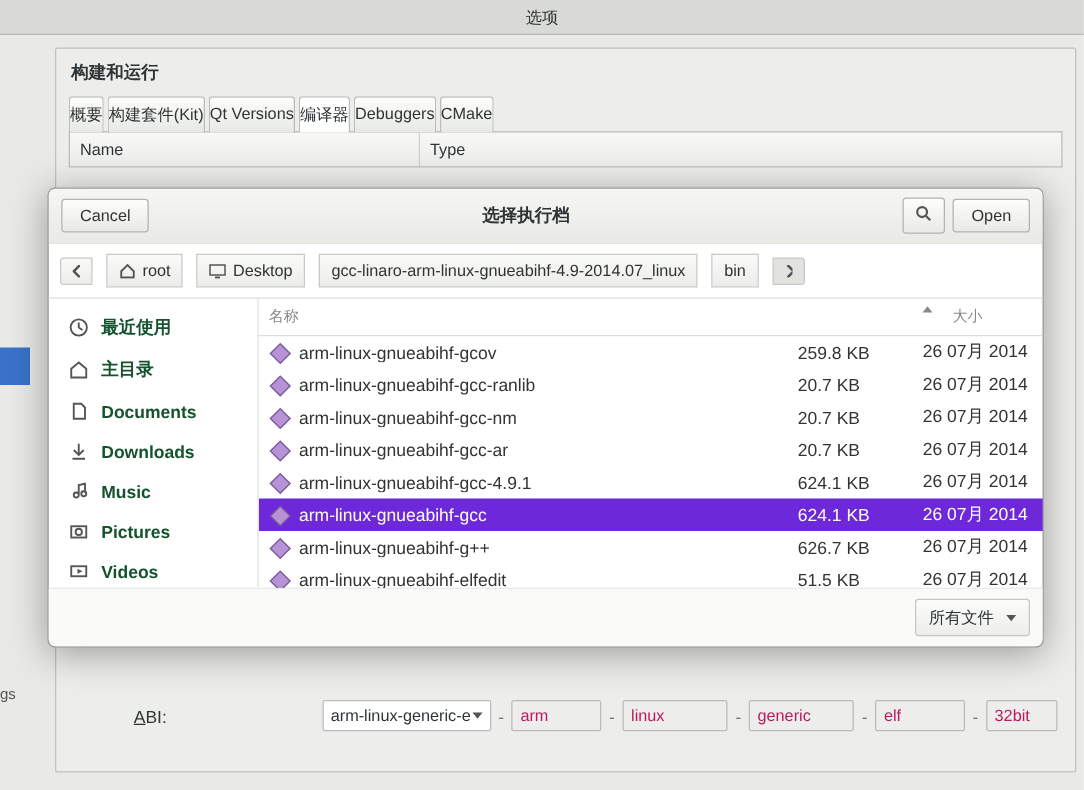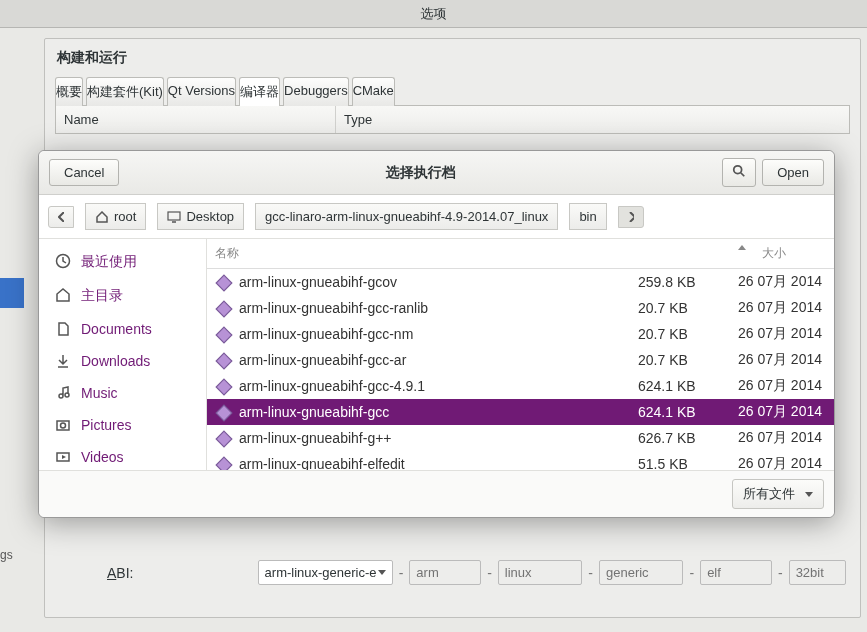--- a/index.html
+++ b/index.html
@@ -13,21 +13,21 @@
 .tabbar { display: flex; gap: 3px; margin-bottom: -1px; }
 .tab { border: 1px solid #bcbcb8; border-bottom: none; background: linear-gradient(#fdfdfc,#e8e8e6); padding: 5px 0; border-radius: 3px 3px 0 0; font-size: 13px; cursor: default; }
 .tab.active { background: #fff; }
 
 .tbl-hdr { display: flex; border: 1px solid #bcbcb8; background: linear-gradient(#f8f8f6,#ececea); }
 .tbl-hdr div { padding: 6px 8px; font-size: 13px; border-right: 1px solid #d0d0cd; }
 
 .abi-row { position: absolute; bottom: 32px; left: 62px; right: 14px; display: flex; align-items: center; gap: 6px; }
 .abi-row label { width: 160px; }
 .abi-inp { border: 1px solid #bbb; background: #fff; padding: 4px 6px; font-size: 13px; border-radius: 2px; }
-.abi-inp.dis { color: #737373; background: #ededeb; }
+.abi-inp.dis { color: #be185d; background: #ededeb; }
 .abi-row .sep { color: #777; }
 
 
 .left-accent { position: absolute; left: 0; top: 278px; width: 24px; height: 30px; background: #3972c8; }
 .left-gs { position: absolute; left: 0; top: 548px; font-size: 12px; color: #555; }
 
 
 .overlay { position: absolute; top: 150px; left: 38px; width: 797px; height: 368px; background: #fff; border: 1px solid #999; border-radius: 6px; box-shadow: 0 5px 30px rgba(0,0,0,.35); display: flex; flex-direction: column; }
 
 .dlg-header { background: linear-gradient(#f6f6f4,#e9e9e6); border-bottom: 1px solid #cfcfcc; padding: 7px 10px; display: flex; align-items: center; border-radius: 6px 6px 0 0; }
@@ -37,33 +37,33 @@
 
 .pathrow { padding: 8px 10px; display: flex; align-items: center; gap: 12px; border-bottom: 1px solid #e0e0dd; }
 .pathbtn { border: 1px solid #c8c8c4; background: linear-gradient(#fafaf8,#ececea); padding: 5px 9px; font-size: 13px; display: flex; align-items: center; gap: 5px; margin-left: -1px; }
 .pathbtn:first-child { border-radius: 3px 0 0 3px; }
 .pathbtn.wide { max-width: 340px; white-space: nowrap; overflow: hidden; text-overflow: ellipsis; }
 .pathbtn.act { background: #e2e2de; border-radius: 0 3px 3px 0 ; position: relative;}
 .chev { width: 26px; justify-content: center; }
 
 .dlg-body { flex: 1; display: flex; overflow: hidden; }
 .sidebar { width: 168px; border-right: 1px solid #e0e0dd; padding: 6px 0; }
-.side-item { display: flex; gap: 10px; padding: 8px 16px; font-size: 14px; color: #701a75; }
+.side-item { display: flex; align-items: center; gap: 10px; padding: 8px 16px; font-size: 14px; color: #14532d; font-weight: bold; }
 .side-item svg { width: 16px; height: 16px; flex-shrink: 0; }
 
 .filepane { flex: 1; display: flex; flex-direction: column; overflow: hidden; }
 .file-hdr { display: flex; border-bottom: 1px solid #ddd; font-size: 12px; color: #888; }
 .file-hdr div { padding: 6px 8px; }
 .col-name { flex: 1; display:flex; justify-content: space-between;}
 .col-size { width: 80px; }
 .col-date { width: 108px; text-align: right; padding-right: 12px !important;}
 
 .rows { overflow-y: auto; }
 .row { display: flex; align-items: center; padding: 4px 8px; font-size: 14px; color: #333; }
-.row.sel { background: #701a75; color: #fff; }
+.row.sel { background: #6d28d9; color: #fff; }
 .row .icn { width: 18px; height: 16px; margin-right: 6px; flex-shrink:0; }
 .row .rname { flex: 1; white-space: nowrap; overflow: hidden; text-overflow: ellipsis; }
 .row .rsize { width: 80px; }
 .row .rdate { width: 108px; text-align: right; padding-right: 4px; }
 
 .dlg-footer { padding: 8px 10px; display: flex; justify-content: flex-end; border-top: 1px solid #e0e0dd; background: #fafaf9; border-radius: 0 0 6px 6px;}
 .combo { border: 1px solid #c6c6c2; background: linear-gradient(#fcfcfa,#ededeb); padding: 5px 10px; border-radius: 3px; font-size: 13px; display: flex; align-items: center; gap: 10px;}
 
 .tri { display:inline-block; width:0; height:0; border-left:4px solid transparent; border-right:4px solid transparent; border-top:5px solid #555; }
 .tri.up { border-top:none; border-bottom:5px solid #888; }

